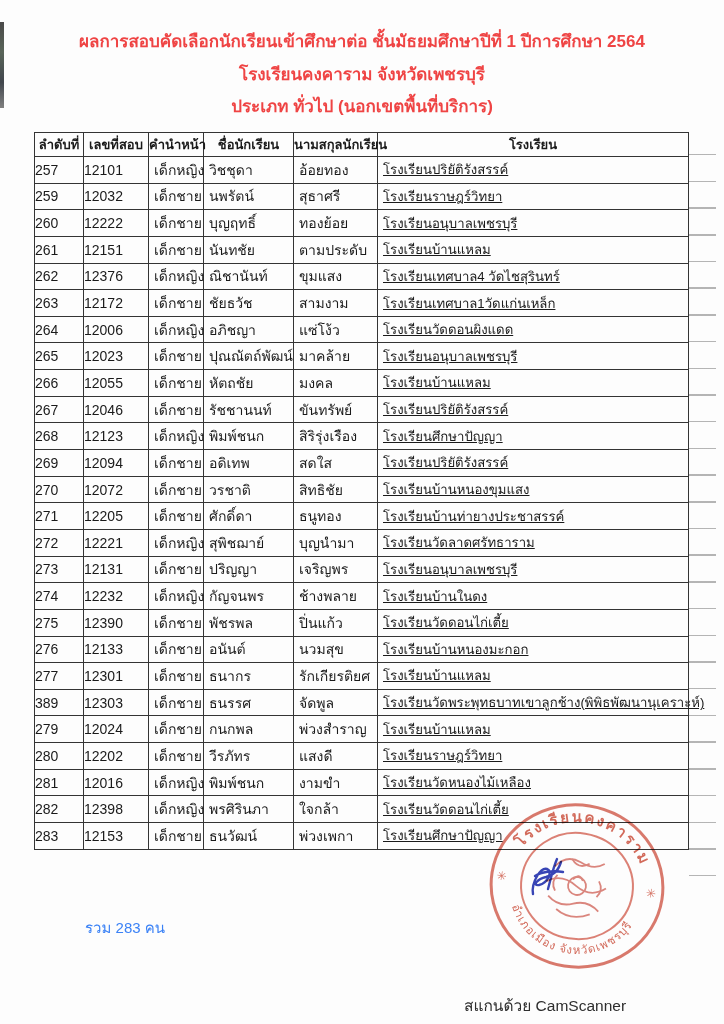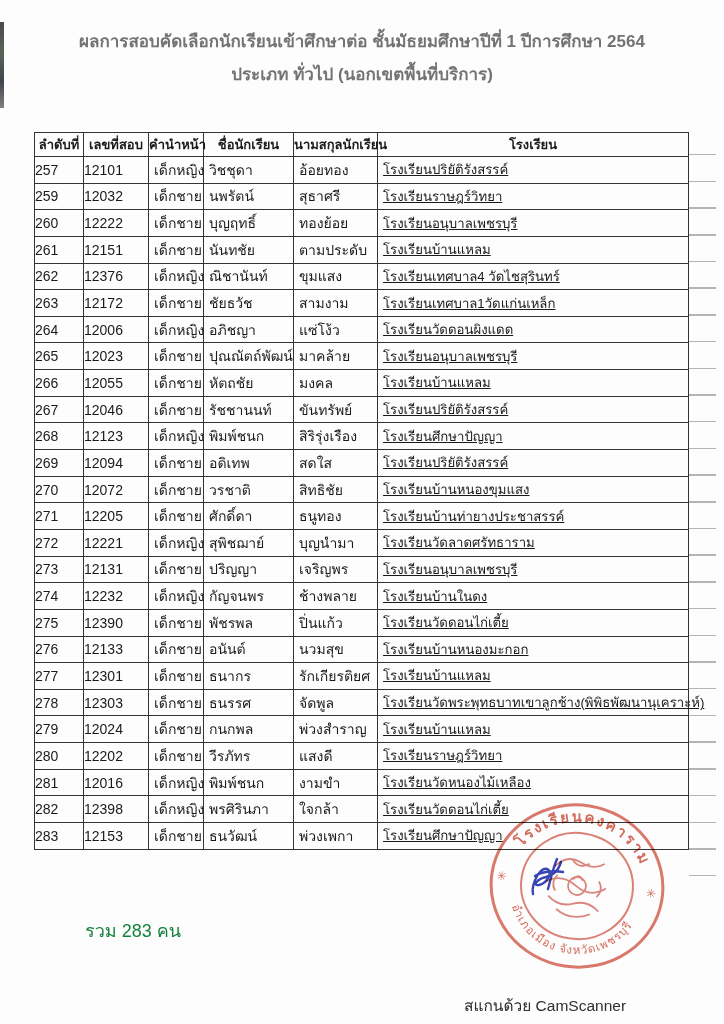--- a/index.html
+++ b/index.html
@@ -10,21 +10,21 @@
     color:#1c1c1c;overflow:hidden;
   }
   .scan-edge{
     position:absolute;left:0;top:22px;width:4px;height:86px;
     background:linear-gradient(to bottom,#2a2a2a,#3d4a3c 35%,#20262e 70%,#6a6a6a);
     opacity:.85;
   }
   .doc-header{
     position:absolute;top:26px;left:0;width:724px;
     text-align:center;font-weight:bold;font-size:17px;line-height:32.5px;
-    color:#737373;
+    color:#ef4444;
   }
   .results-table{
     position:absolute;left:34px;top:132px;width:654px;
     border-collapse:collapse;table-layout:fixed;
     font-size:14px;color:#1a1a1a;
   }
   .results-table th,.results-table td{
     border:1.5px solid #343434;
     padding:0;overflow:visible;white-space:nowrap;
   }
@@ -36,21 +36,21 @@
   td.c2,td.c3,td.c4,td.c5{text-align:left;padding-left:5px;}
   td.c5{font-size:13.2px;text-decoration:underline;}
   .bleed-lines{
     position:absolute;left:689px;top:154px;width:27px;height:723px;
     background:repeating-linear-gradient(to bottom,
       rgba(50,50,50,.55) 0 1.4px, transparent 1.4px 26.7px);
     opacity:.65;
   }
   .total-line{
     position:absolute;left:85px;top:916px;
-    font-size:18px;color:#15803d;
+    font-size:15px;color:#3b82f6;
   }
   .scanner-line{
     position:absolute;left:464px;top:993px;
     font-size:15.5px;color:#2e2e2e;
   }
   .stamp{
     position:absolute;left:486px;top:800px;width:182px;height:172px;
     mix-blend-mode:multiply;opacity:.92;
   }
   .signature{
@@ -58,20 +58,21 @@
     mix-blend-mode:multiply;
   }
 </style>
 </head>
 <body>
 
 <div class="scan-edge"></div>
 
 <div class="doc-header">
   <div>ผลการสอบคัดเลือกนักเรียนเข้าศึกษาต่อ ชั้นมัธยมศึกษาปีที่ 1 ปีการศึกษา 2564</div>
+  <div>โรงเรียนคงคาราม จังหวัดเพชรบุรี</div>
   <div>ประเภท ทั่วไป (นอกเขตพื้นที่บริการ)</div>
 </div>
 
 <table class="results-table">
   <colgroup>
     <col style="width:49px">
       <col style="width:65px">
       <col style="width:55px">
     <col style="width:90px">
       <col style="width:84px">
@@ -242,21 +243,21 @@
       </tr>
       <tr class="row">
         <td class="c0">277</td>
         <td class="c1">12301</td>
         <td class="c2">เด็กชาย</td>
         <td class="c3">ธนากร</td>
         <td class="c4">รักเกียรติยศ</td>
         <td class="c5">โรงเรียนบ้านแหลม</td>
       </tr>
       <tr class="row">
-        <td class="c0">278</td>
+        <td class="c0">389</td>
         <td class="c1">12303</td>
         <td class="c2">เด็กชาย</td>
         <td class="c3">ธนรรศ</td>
         <td class="c4">จัดพูล</td>
         <td class="c5">โรงเรียนวัดพระพุทธบาทเขาลูกช้าง(พิพิธพัฒนานุเคราะห์)</td>
       </tr>
       <tr class="row">
         <td class="c0">279</td>
         <td class="c1">12024</td>
         <td class="c2">เด็กชาย</td>

